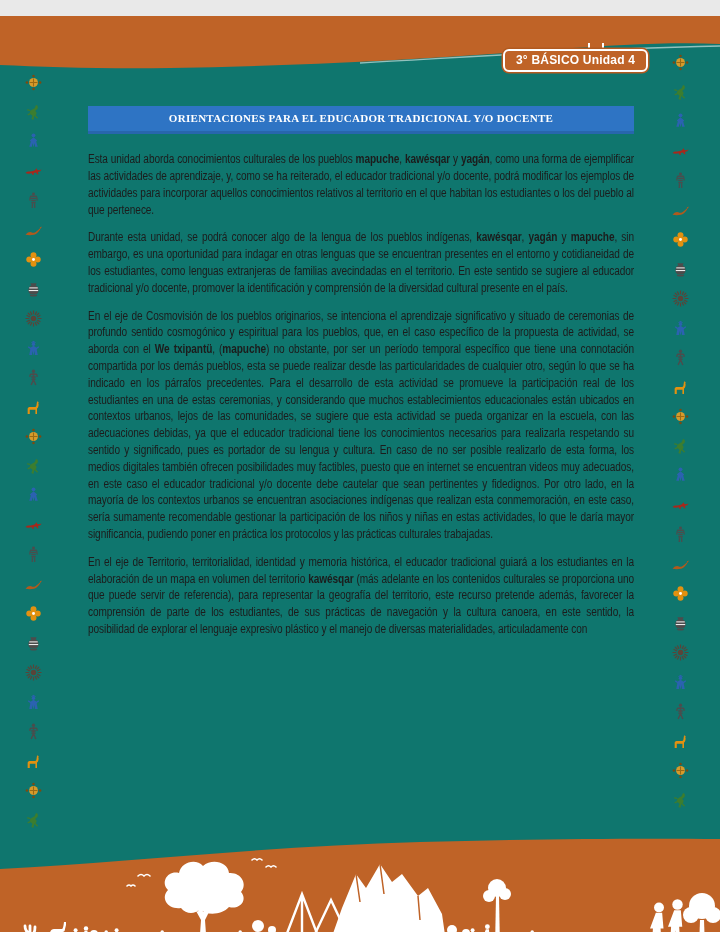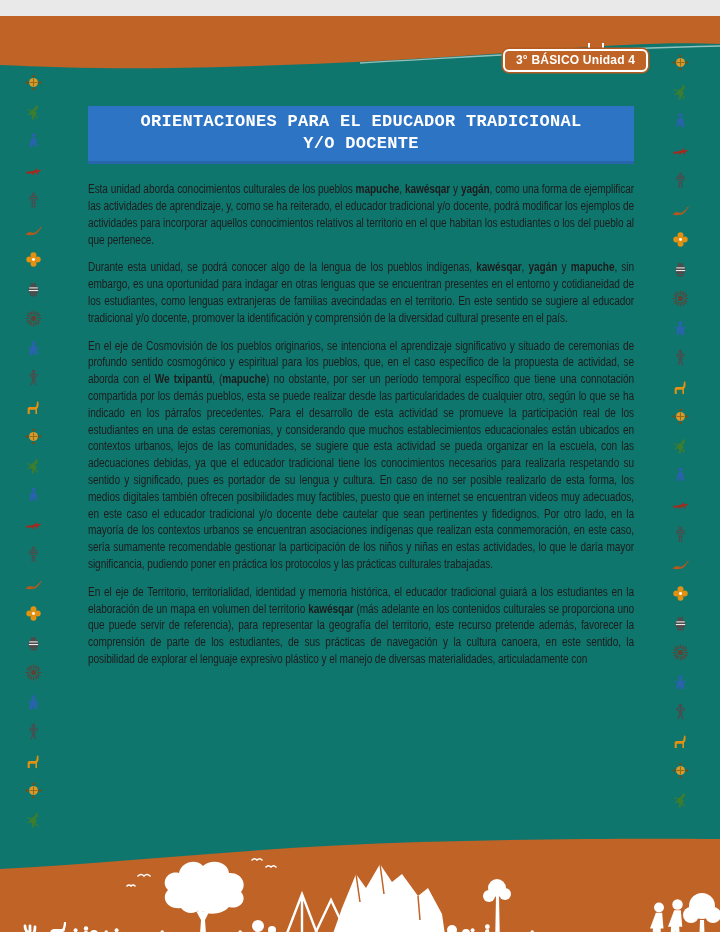--- a/index.html
+++ b/index.html
@@ -33,22 +33,22 @@
     font-size:15px;line-height:18px;text-align:center;margin:0 0 15px;
     font-weight:400;color:#1b1b1b;
   }
   .subtitle{
     font-size:14.5px;line-height:17px;text-align:center;margin:0 0 14px;
     font-weight:bold;color:#151515;
   }
   .section-banner{
     background:#2e74c4;border-bottom:3px solid #2766ad;
     color:#fff;text-align:center;
-    font-family:Liberation Mono, monospace;font-weight:bold;
-    font-size:17px;line-height:1.3;letter-spacing:.3px;
+    font-family:Liberation Serif, serif;font-weight:bold;
+    font-size:11px;line-height:1.3;letter-spacing:.3px;
     padding:5px 44px 6px;
   }
   .paragraphs{
     margin-top:17px;width:650px;
     transform:scaleX(0.84);transform-origin:left top;
   }
   .paragraphs p{
     margin:0 0 11px;font-size:12px;line-height:16.8px;
     text-align:justify;letter-spacing:-0.1px;color:#1c1c1c;
   }

